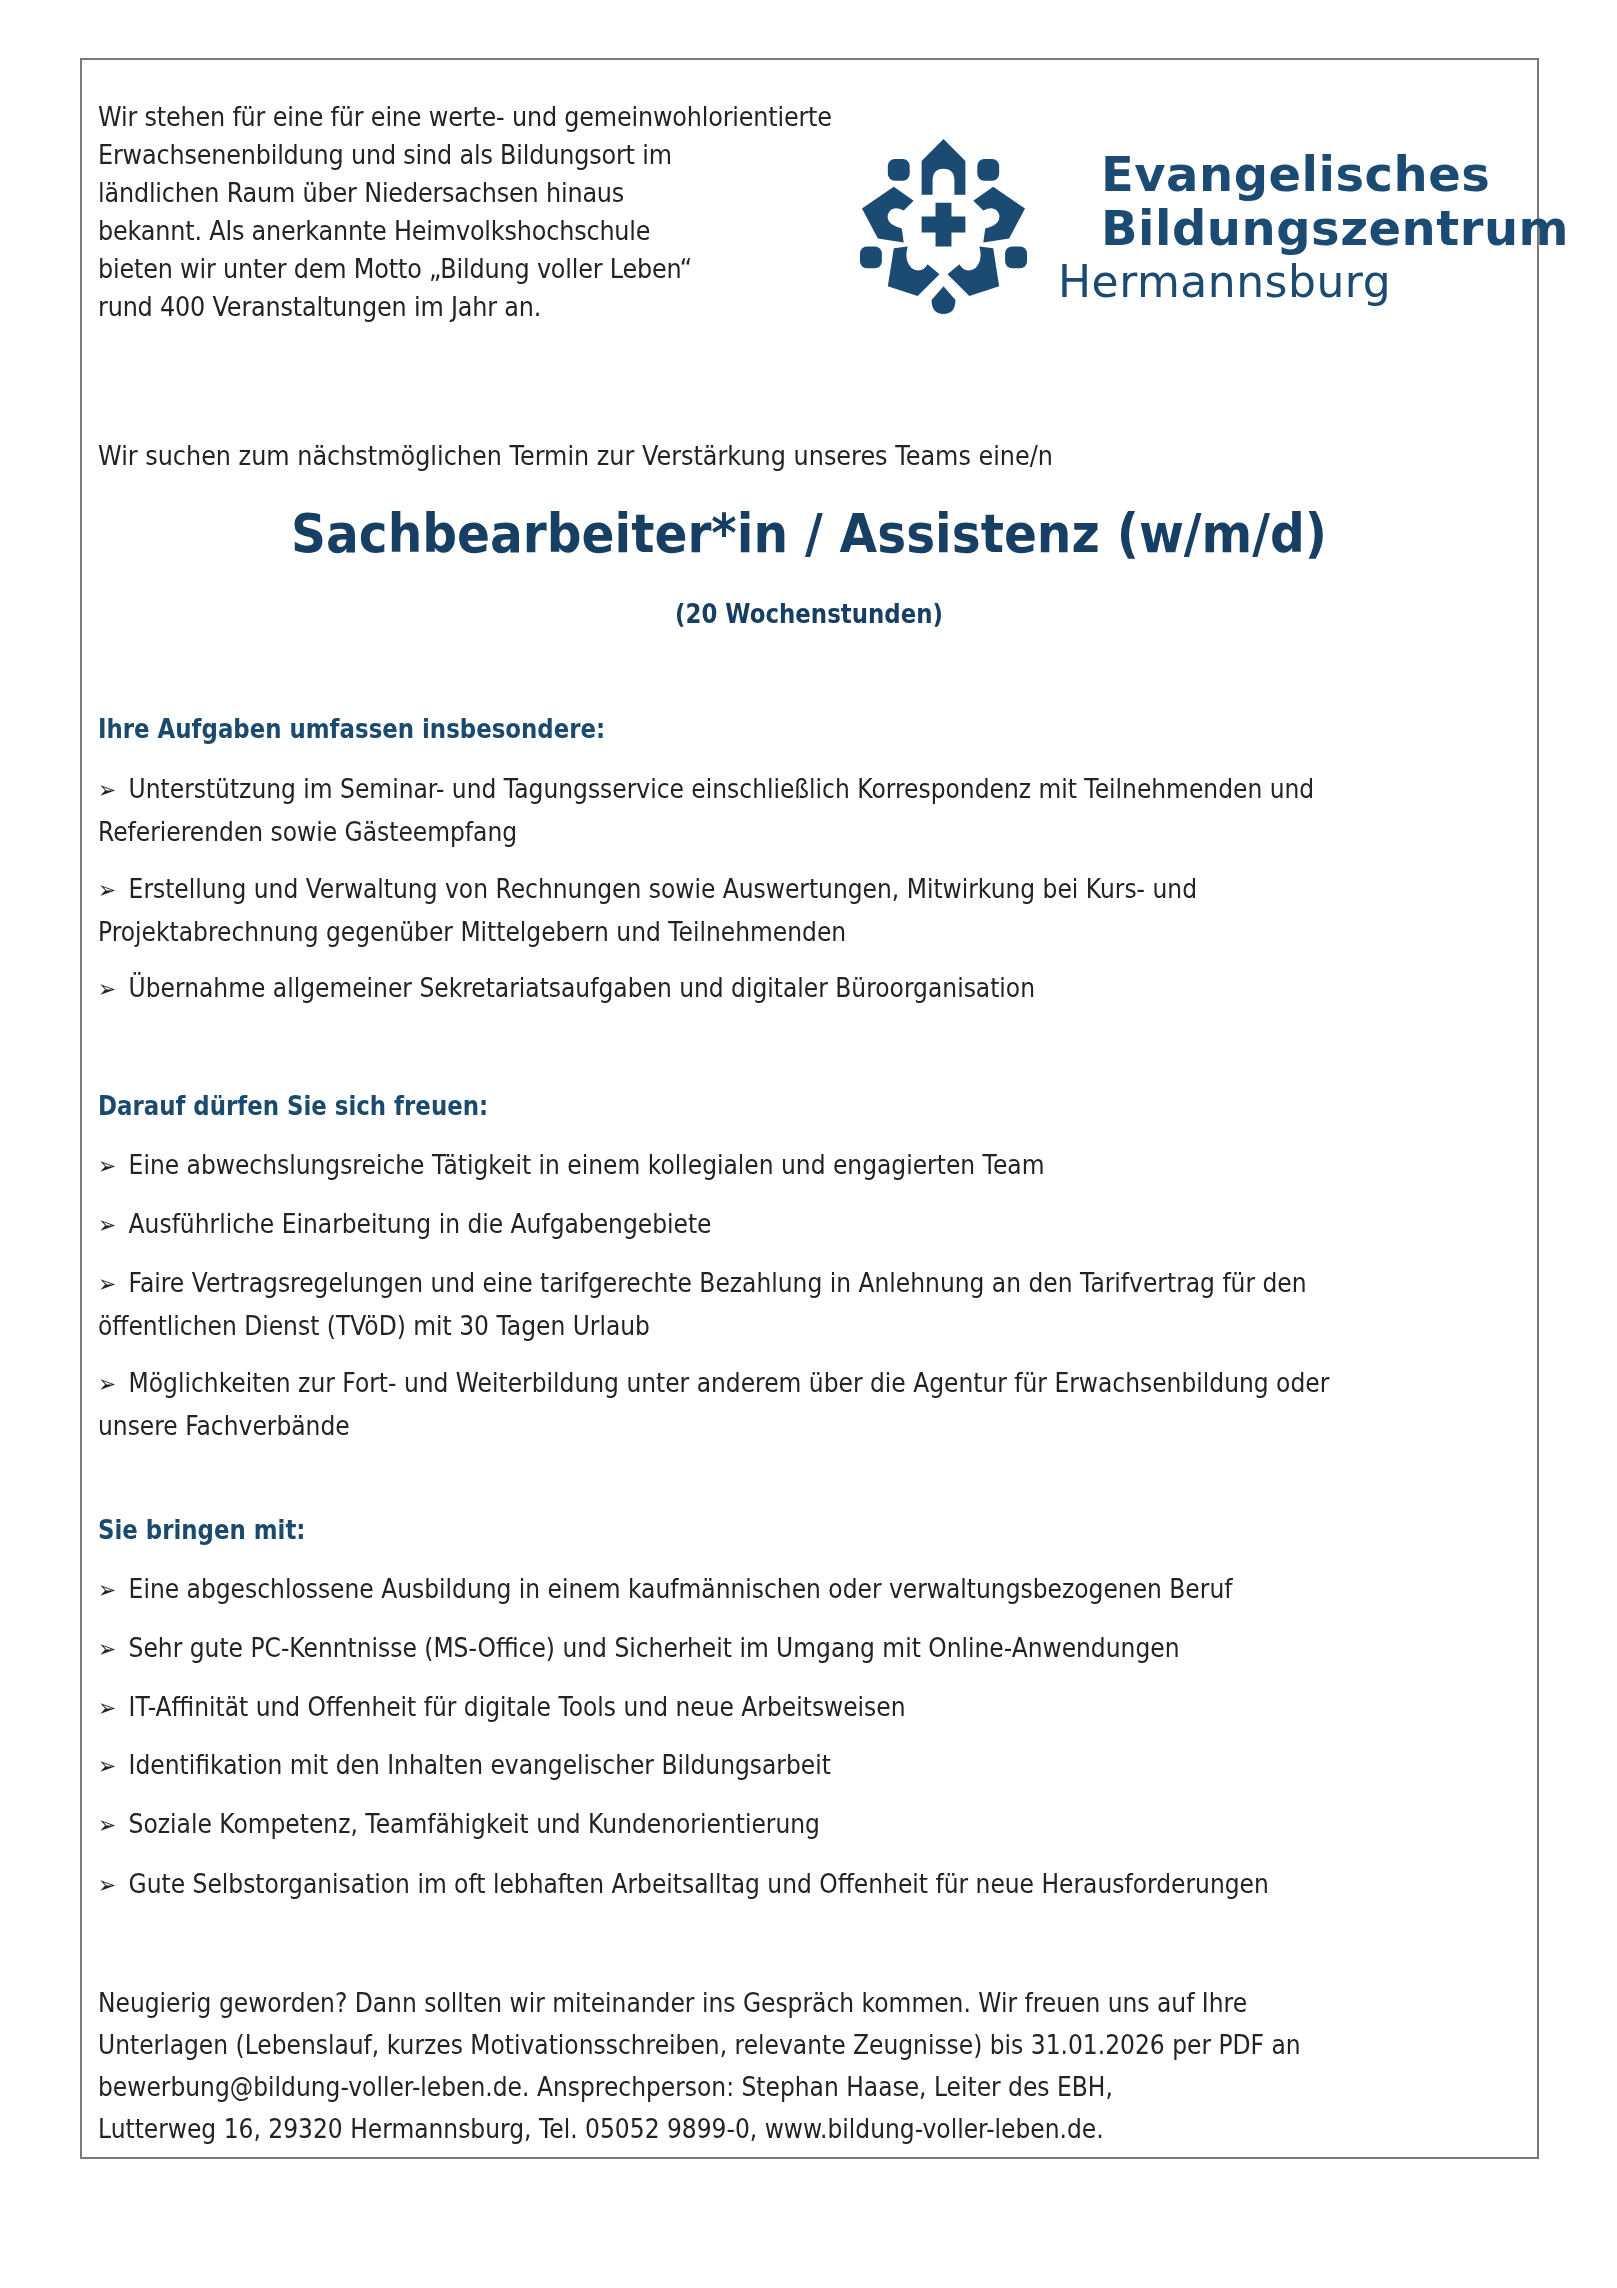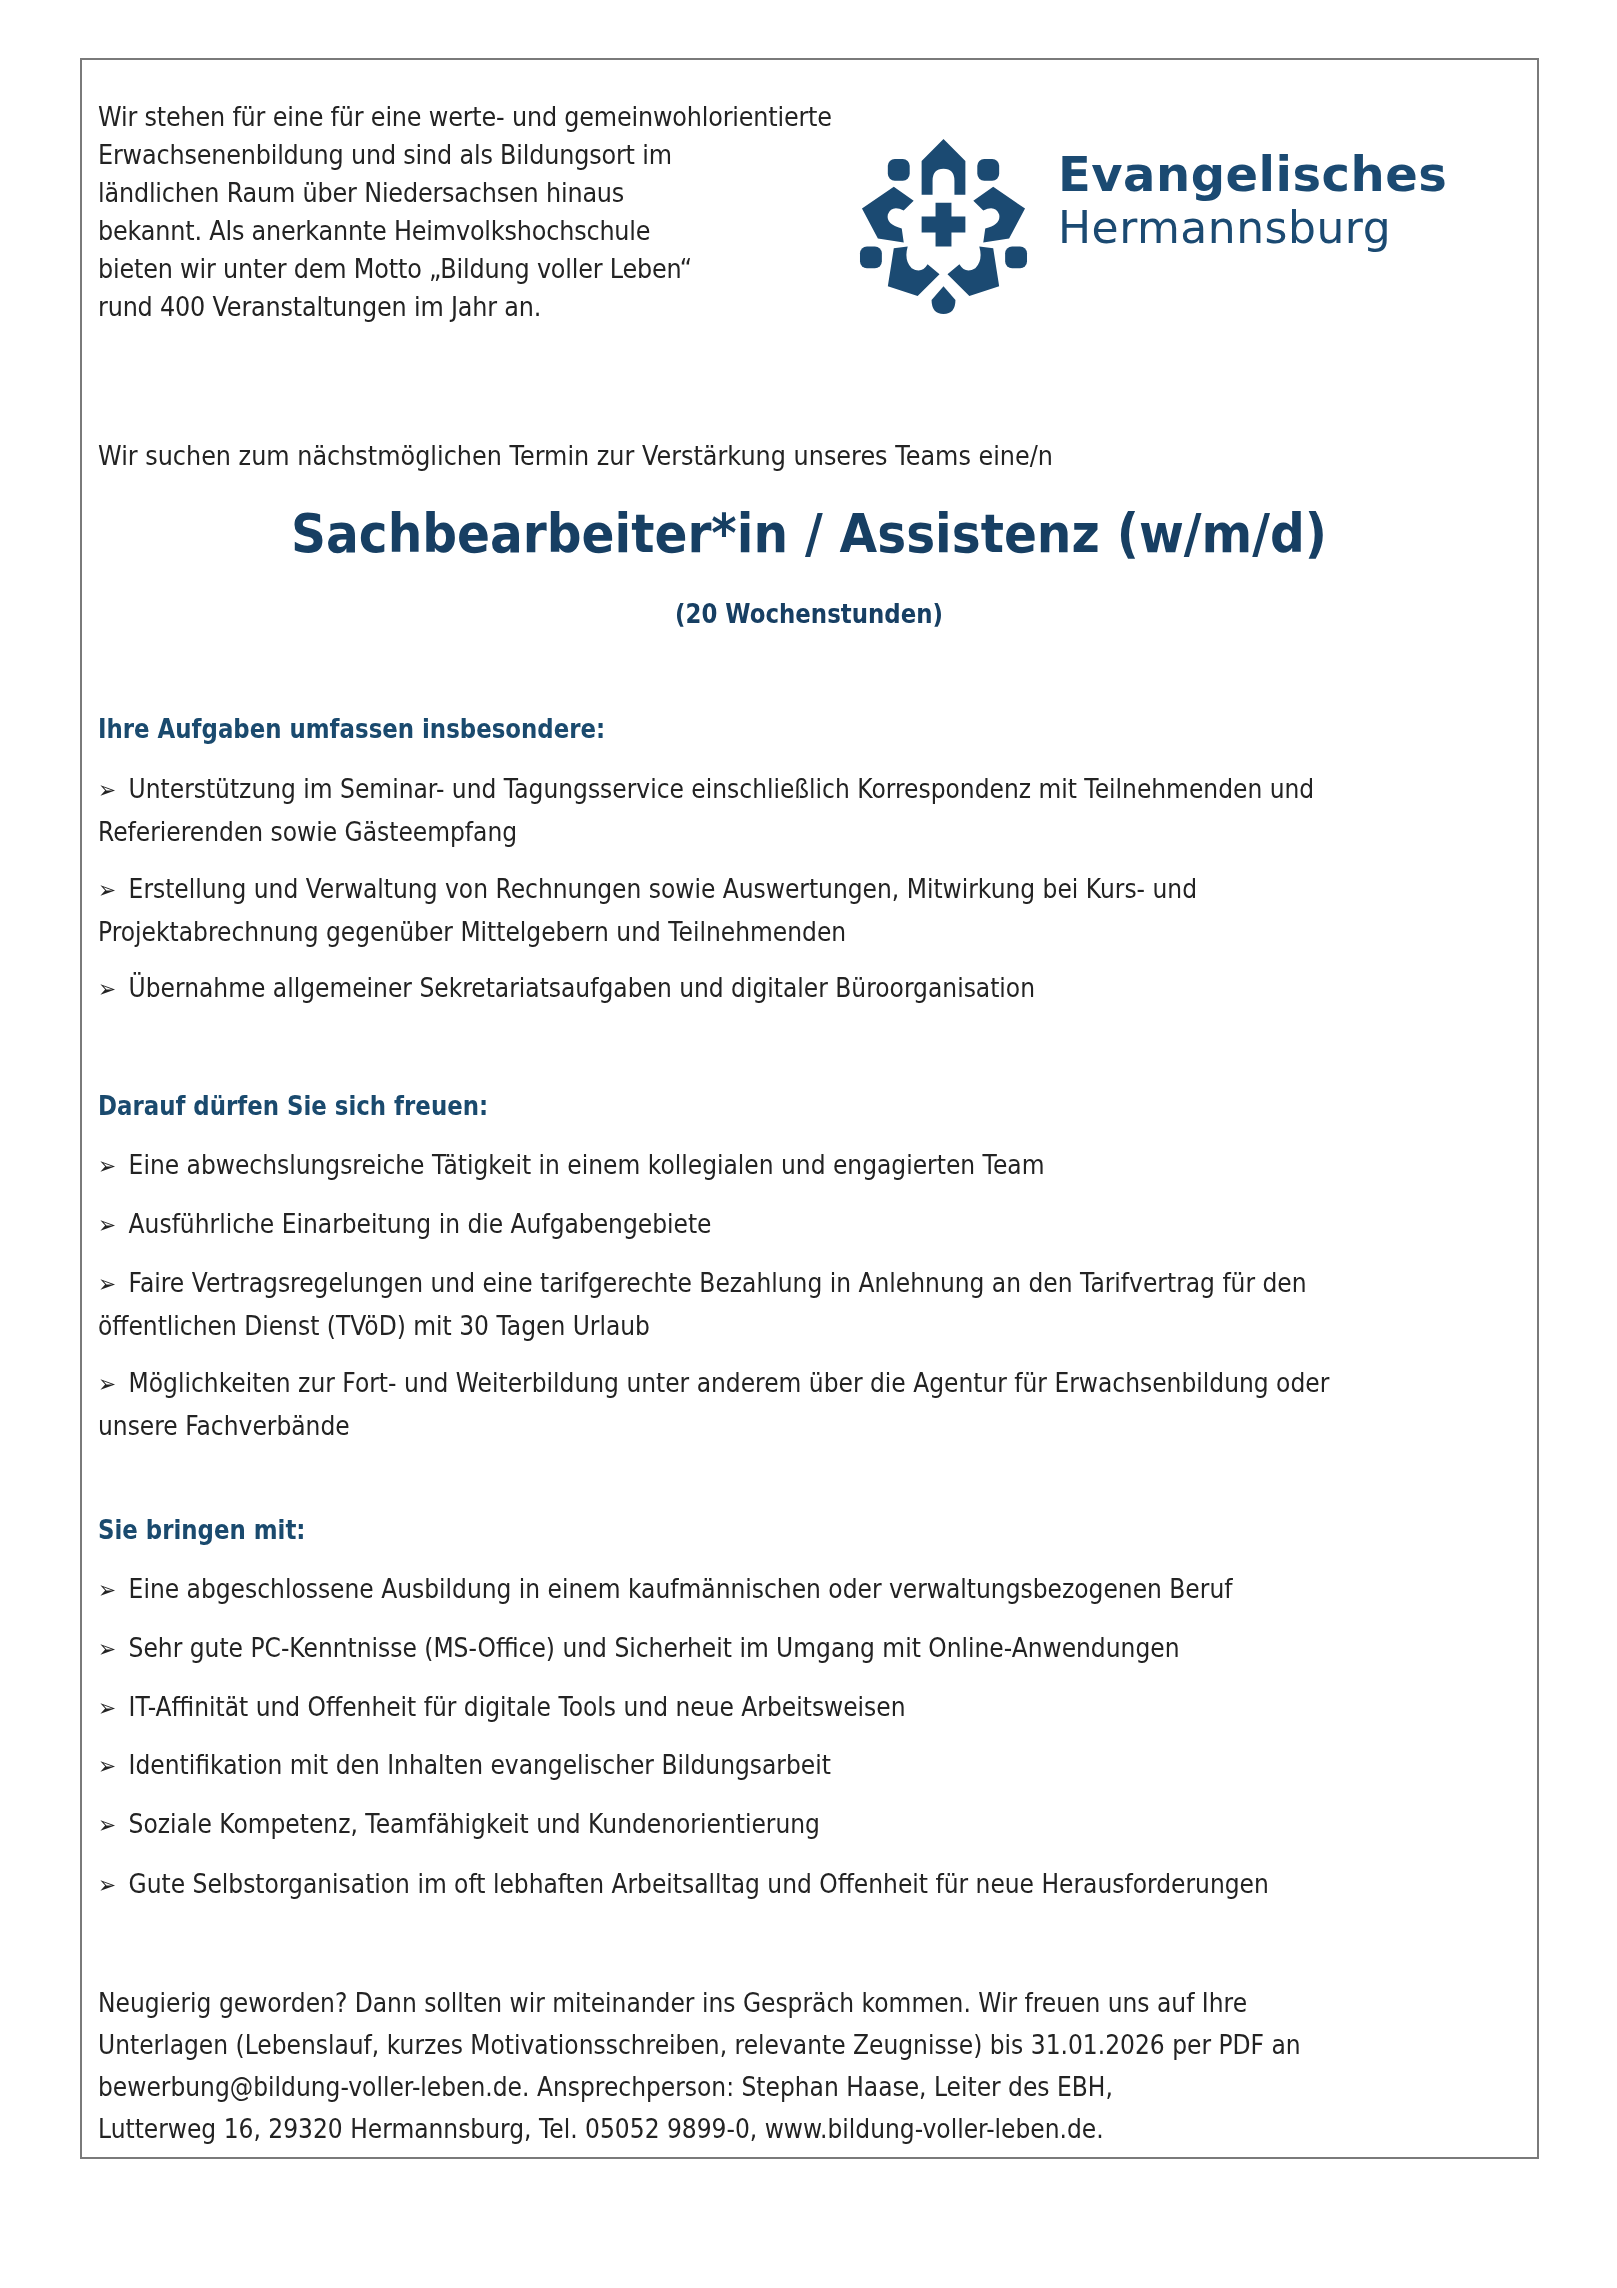--- a/index.html
+++ b/index.html
@@ -6,21 +6,21 @@
   body { width: 1618px; height: 2289px; position: relative; overflow: hidden;
          font-family: "DejaVu Sans Condensed", "Liberation Sans Narrow", "DejaVu Sans", sans-serif; color: #232323; }
   .frame { position: absolute; left: 80px; top: 58px; width: 1459px; height: 2101px;
            border: 2px solid #7a7a7a; box-sizing: border-box; }
   .abs { position: absolute; }
   .intro { left: 98px; top: 98px; width: 796px; font-size: 26px; line-height: 38px;
            letter-spacing: -0.2px; font-family: "DejaVu Sans", sans-serif; transform: scaleX(0.92); transform-origin: left top; }
   .intro div { white-space: nowrap; }
   .logo-icon { left: 858px; top: 137px; width: 171px; height: 179px; }
   .logo-text { left: 1058px; top: 147px; color: #1b4a72; font-family: "DejaVu Sans", sans-serif; }
-  .logo-text .l1, .logo-text .l2 { font-size: 48px; font-weight: bold; line-height: 54px; letter-spacing: 0.5px; white-space: nowrap; }
+  .logo-text .l1, .logo-text .l2 { font-size: 48px; font-weight: bold; line-height: 54px; letter-spacing: 0.5px; white-space: nowrap; margin-left: 43px; }
   .logo-text .l3 { font-size: 44px; font-weight: normal; line-height: 54px; letter-spacing: 0.5px; white-space: nowrap; }
   .lead { left: 98px; top: 441px; font-size: 26px; white-space: nowrap; font-family: "DejaVu Sans", sans-serif;
           transform: scaleX(0.92); transform-origin: left top; }
   .title { left: 0; width: 1618px; top: 502px; text-align: center; color: #173f63; font-size: 54px; font-weight: bold;
            font-family: "DejaVu Sans", sans-serif; transform: scaleX(0.9); transform-origin: 809px top; white-space: nowrap; }
   .subtitle { left: 0; width: 1618px; top: 599px; text-align: center; color: #173f63; font-size: 26px; font-weight: bold;
               font-family: "DejaVu Sans", sans-serif; transform: scaleX(0.88); transform-origin: 809px top; white-space: nowrap; }
   .section-heading { left: 98px; color: #1a4a6e; font-size: 26px; font-weight: bold; white-space: nowrap;
                      font-family: "DejaVu Sans", sans-serif; transform: scaleX(0.88); transform-origin: left top; }
   .bullet { left: 98px; width: 1433px; font-size: 26px; line-height: 42px; font-family: "DejaVu Sans", sans-serif;
@@ -67,20 +67,21 @@
     <path d="M36 112 L50 110 Q46 124 54 132 Q64 138 70 128 L82 138 L60 160 L30 150 Z"></path>
 
     <path d="M136 112 L122 110 Q126 124 118 132 Q108 138 102 128 L90 138 L112 160 L142 150 Z"></path>
 
     <path d="M86 150 L98 164 Q98 178 86 178 Q74 178 74 164 Z"></path>
   </svg>
 </div>
 
 <div class="abs logo-text">
   <div class="l1">Evangelisches</div>
+  <div class="l2">Bildungszentrum</div>
   <div class="l3">Hermannsburg</div>
 </div>
 
 <div class="abs lead">Wir suchen zum nächstmöglichen Termin zur Verstärkung unseres Teams eine/n</div>
 
 <div class="abs title">Sachbearbeiter*in / Assistenz (w/m/d)</div>
 <div class="abs subtitle">(20 Wochenstunden)</div>
 
 <div class="abs section-heading" style="top:714px;">Ihre Aufgaben umfassen insbesondere:</div>
 

